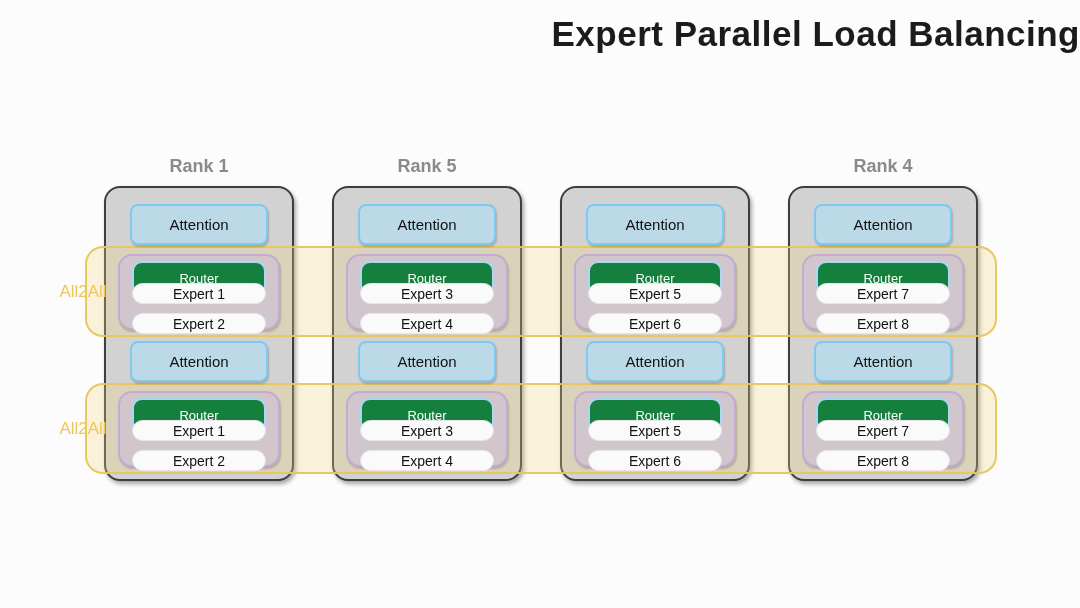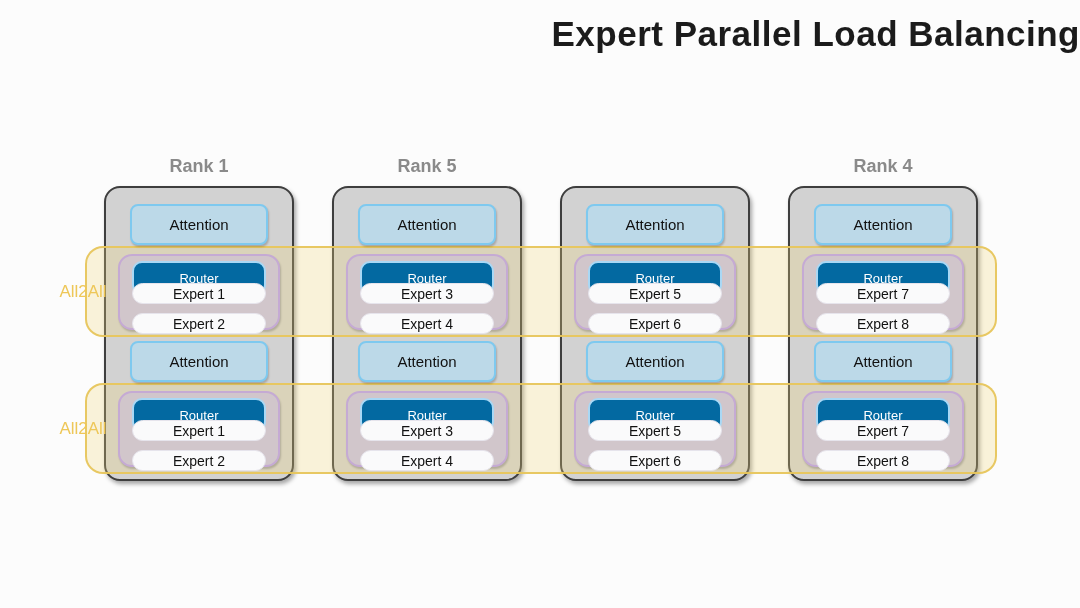--- a/index.html
+++ b/index.html
@@ -53,21 +53,21 @@
   .attn.a0{top:48px}.attn.a1{top:185px}
   .moe{
     position:absolute;left:14px;width:162px;height:76px;
     box-sizing:border-box;background:#d1c6cb;border:2px solid #c5aad4;
     border-radius:14px;z-index:2;
     box-shadow:1px 2px 2px rgba(0,0,0,0.18);
   }
   .moe.m0{top:98px}.moe.m1{top:235px}
   .router{
     position:absolute;left:12px;top:5px;width:134px;height:34px;
-    box-sizing:border-box;background:#0369a1;border:2px solid #a9d8f5;
+    box-sizing:border-box;background:#15803d;border:2px solid #a9d8f5;
     border-radius:10px;
     display:flex;align-items:center;justify-content:center;
     font-size:13px;color:#ffffff;
   }
   .expert{
     position:absolute;left:12px;width:134px;height:21px;
     box-sizing:border-box;background:#fafafb;border:1px solid #e6e4ec;
     border-radius:11px;
     display:flex;align-items:center;justify-content:center;
     font-size:14px;color:#111;text-align:center;

